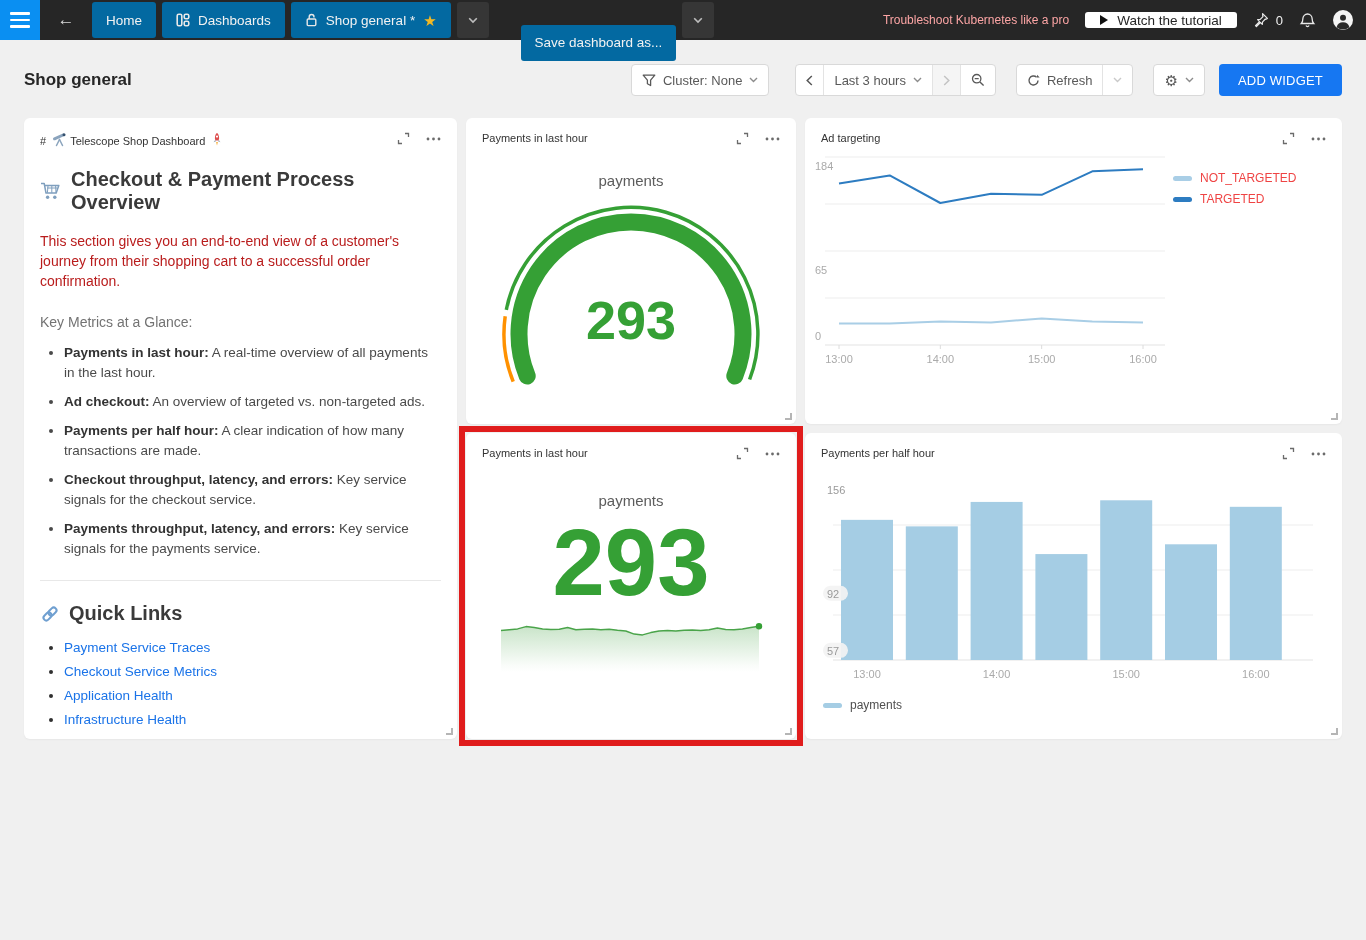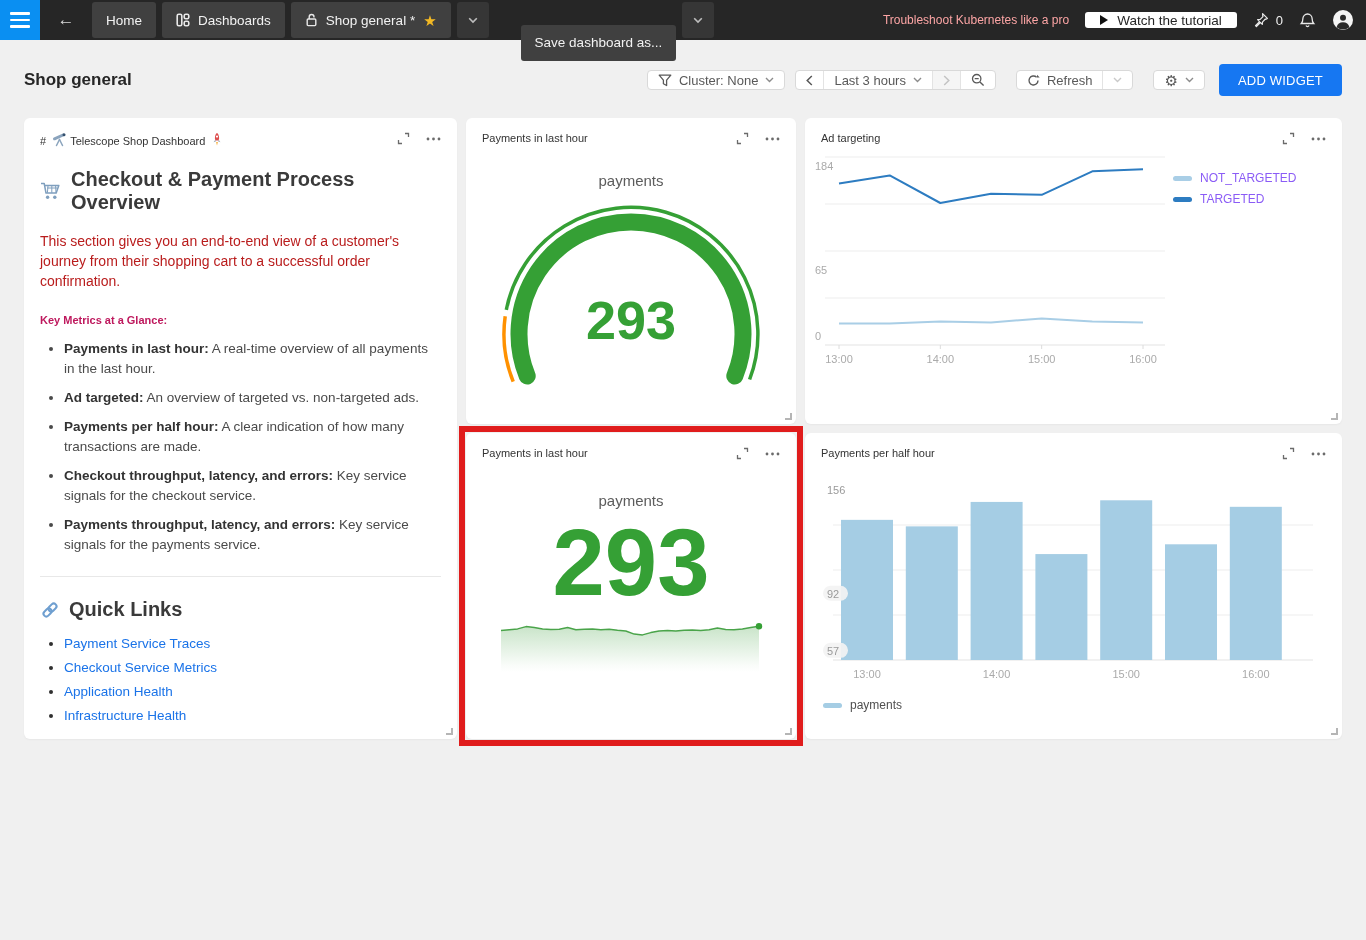--- a/index.html
+++ b/index.html
@@ -4,80 +4,80 @@
 <style>
   * { box-sizing: border-box; margin: 0; padding: 0; }
   html,body { width:1366px; height:940px; }
   body { font-family:"Liberation Sans", sans-serif; background:#f0f0f0; color:#303030; overflow:hidden; }
 
   
   .navbar { height:40px; background:#262626; display:flex; align-items:center; }
   .menu-btn { width:40px; height:40px; background:#0a8ff2; display:flex; flex-direction:column; justify-content:center; align-items:center; gap:4px; cursor:pointer; flex:none; }
   .menu-btn i { width:20px; height:2.5px; background:#fff; border-radius:1px; display:block; }
   .back-btn { color:#d9d9d9; font-size:17px; margin:0 14px 0 14px; width:24px; text-align:center; cursor:pointer; }
-  .nav-tab { background:#404040; color:#f2f2f2; height:36px; margin:2px 0; border-radius:3px; display:flex; align-items:center; gap:8px; padding:16px 14px; font-size:13.5px; margin-right:6px; cursor:pointer; white-space:nowrap;justify-content:center; }
+  .nav-tab { background:#0369a1; color:#f2f2f2; height:36px; margin:2px 0; border-radius:3px; display:flex; align-items:center; gap:8px; padding:16px 14px; font-size:13.5px; margin-right:6px; cursor:pointer; white-space:nowrap;justify-content:center; }
   .nav-tab svg { flex:none; }
   .nav-chev-tab { background:#363636; height:36px; width:32px; margin:2px 6px 2px 0; border-radius:3px; display:flex; align-items:center; justify-content:center; cursor:pointer; }
   .save-tab { margin-left:26px;margin-top:47px; }
   .star { color:#f2b824; font-size:15px; line-height:1; }
   .nav-right { margin-left:auto; display:flex; align-items:center; gap:16px; padding-right:12px; }
   .promo { color:#fca5a5; font-size:12px; }
   .watch-btn { background:#fff; color:#262626; height:16px; border-radius:3px; display:flex; align-items:center; gap:9px; padding:2px 15px; font-size:13.5px; cursor:pointer; }
   .play-tri { width:0; height:0; border-left:8px solid #111; border-top:5px solid transparent; border-bottom:5px solid transparent; }
   .pin-wrap { display:flex; align-items:center; gap:7px; color:#f0f0f0; font-size:13px; cursor:pointer; }
   .icon-btn { display:flex; align-items:center; cursor:pointer; }
 
   
   .page-header { display:flex; align-items:center; padding:24px 24px 22px 24px; }
   .page-title { font-size:17px; font-weight:700; color:#262626; flex:1; }
-  .ctl { background:#fff; border:1px solid #d9d9d9; border-radius:4px; height:20px; display:flex; align-items:center; color:#595959; font-size:13px; overflow:hidden; }
+  .ctl { background:#fff; border:1px solid #d9d9d9; border-radius:4px; height:32px; display:flex; align-items:center; color:#595959; font-size:13px; overflow:hidden; }
   .ctl .seg { display:flex; align-items:center; gap:7px; padding:0 10px; height:100%; cursor:pointer; }
   .ctl .seg + .seg { border-left:1px solid #e3e3e3; }
   .seg.disabled { background:#f5f5f5; cursor:default; }
   .hdr-controls { display:flex; align-items:center; }
-  .gap-sm { margin-left:10px; } .gap-md { margin-left:20px; }
+  .gap-sm { margin-left:26px; } .gap-md { margin-left:20px; }
   .btn-add { margin-left:14px; background:#1677f2; color:#fff; border:none; height:32px; border-radius:4px; padding:0 19px; font-size:13px; font-family:inherit; letter-spacing:.2px; cursor:pointer; }
   .gear-glyph { font-size:15px; line-height:1; color:#595959; }
 
   
   .dashboard { margin:0 24px; display:grid; grid-template-columns:433px 330px 1fr; grid-template-rows:306px 306px; gap:9px; }
   .card { background:#fff; border-radius:6px; position:relative; overflow:hidden; box-shadow:0 1px 2px rgba(0,0,0,.04); }
   .card-md { grid-row:1 / 3; }
   .card-head { display:flex; align-items:flex-start; padding:14px 16px 0 16px; }
   .card-title { font-size:11px; font-weight:500; color:#333; flex:1; }
   .head-icons { display:flex; align-items:center; gap:16px; color:#6b6b6b; }
   .head-icons > span { cursor:pointer; display:flex; }
   .resize-handle { position:absolute; right:4px; bottom:4px; width:7px; height:7px; border-right:2px solid #b5b5b5; border-bottom:2px solid #b5b5b5; cursor:nwse-resize; }
 
   
   .md-body { padding:0 16px; }
   .md-h2 { display:flex; align-items:center; gap:9px; font-size:20px; font-weight:700; color:#3a3a3a; margin-top:21px; }
   .md-p { font-size:14px; color:#b91c1c; line-height:20px; margin-top:17px; }
-  .md-h3 { font-size:11px; font-weight:700; color:#be185d; margin-top:23px; }
+  .md-h3 { font-size:14px; font-weight:400; color:#737373; margin-top:23px; }
   .md-ul { margin:13px 0 0 0; padding-left:24px; }
   .md-ul li { font-size:13.5px; color:#4a4a4a; line-height:20px; margin-bottom:9px; }
   .md-ul li b { color:#333; }
   .md-hr { border:none; border-top:1px solid #e8e8e8; margin:21px 0 0 0; }
   .links-ul { margin:15px 0 0 0; padding-left:24px; list-style:disc; }
   .links-ul li { margin-bottom:9px; font-size:13.5px; }
   .links-ul a { color:#1a73e8; text-decoration:none; cursor:pointer; }
 
   
   .metric-label { text-align:center; font-size:15px; color:#5c5c5c; }
   .gauge-area { position:relative; margin-top:27px; }
   .gauge-area svg { display:block; margin:7px auto 0 auto; }
   .gauge-value { position:absolute; left:0; right:0; top:120px; text-align:center; font-size:54px; font-weight:700; color:#35a035; line-height:56px; }
   .num-area { margin-top:32px; }
   .num-value { text-align:center; font-size:94px; font-weight:700; color:#35a035; line-height:96px; margin-top:6px; }
   .spark-wrap { display:flex; justify-content:center; margin-top:3px; }
 
   
   .line-flex { display:flex; padding:4px 8px 0 8px; }
   .legend-col { width:145px; padding-top:22px; display:flex; flex-direction:column; gap:7px; }
-  .legend-item { display:flex; align-items:center; gap:8px; font-size:12px; color:#8b5cf6; }
+  .legend-item { display:flex; align-items:center; gap:8px; font-size:12px; color:#ef4444; }
   .legend-swatch { width:19px; height:5px; border-radius:2.5px; flex:none; }
   .bar-legend { display:flex; align-items:center; gap:8px; font-size:12px; color:#4f4f4f; margin:4px 0 0 18px; }
 
   .red-annotation { position:absolute; left:-7px; top:-7px; right:-7px; bottom:-7px; border:6px solid #e01c1c; pointer-events:none; z-index:5; }
   .num-card-wrap { position:relative; }
   svg text { font-family:"Liberation Sans", sans-serif; }
 </style>
 </head>
 <body>
 
@@ -297,21 +297,21 @@
               <circle cx="7.6" cy="16.2" r="1.7" fill="#7f9fbe"></circle>
               <circle cx="14.8" cy="16.2" r="1.7" fill="#7f9fbe"></circle>
             </svg>
           </span>
         <span>Checkout &amp; Payment Process Overview</span>
       </div>
       <p class="md-p">This section gives you an end-to-end view of a customer's journey from their shopping cart to a successful order confirmation.</p>
       <div class="md-h3">Key Metrics at a Glance:</div>
       <ul class="md-ul">
         <li><b>Payments in last hour:</b><span> A real-time overview of all payments in the last hour.</span></li>
-        <li><b>Ad targeted:</b><span> An overview of targeted vs. non-targeted ads.</span></li>
+        <li><b>Ad checkout:</b><span> An overview of targeted vs. non-targeted ads.</span></li>
         <li><b>Payments per half hour:</b><span> A clear indication of how many transactions are made.</span></li>
         <li><b>Checkout throughput, latency, and errors:</b><span> Key service signals for the checkout service.</span></li>
         <li><b>Payments throughput, latency, and errors:</b><span> Key service signals for the payments service.</span></li>
       </ul>
       <hr class="md-hr">
       <div class="md-h2">
         <span style="display:flex">
             <svg width="20" height="20" viewBox="0 0 20 20">
               <g transform="rotate(-45 10 10)" fill="none" stroke="#6f9fd0" stroke-width="2">
                 <rect x="2" y="7.2" width="9" height="5.6" rx="2.8"></rect>

